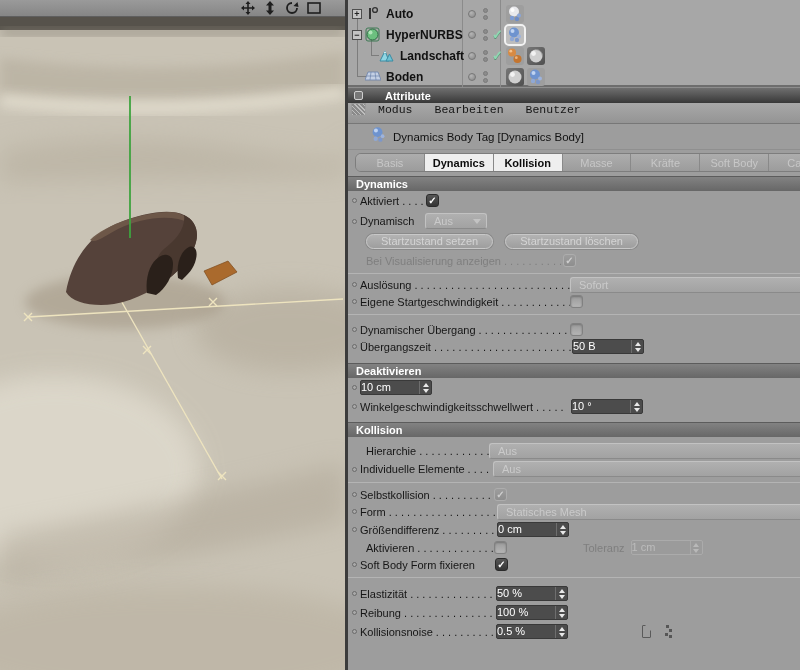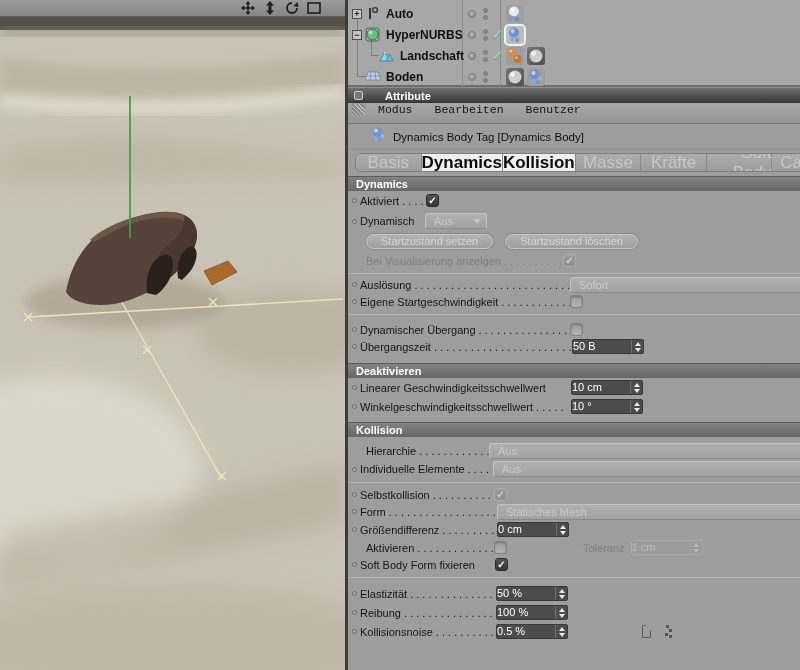--- a/index.html
+++ b/index.html
@@ -43,21 +43,21 @@
   .nav-arrows { position:absolute; right:0; top:0; height:21px; display:flex; align-items:center; gap:9px; }
   .arr { width:0; height:0; border-top:6px solid transparent; border-bottom:6px solid transparent; }
   .arr.back { border-right:10px solid #2d2d2d; }
   .arr.fwd { border-left:10px solid #bdbdbd; }
   .arr.cut { border-right:10px solid #2d2d2d; margin-right:-6px; }
   #obj-line { height:26px; display:flex; align-items:center; padding-left:22px; gap:6px; border-bottom:1px solid #8f8f8f; }
   #obj-line .t { font-size:11.5px; color:#111; }
 
   
   #tabs { display:flex; margin:3px 26px 0 7px; height:19px; border:1px solid #7d7d7d; border-radius:6px; overflow:hidden; background:#a3a3a3; }
-  .tab { flex:1; display:flex; align-items:center; justify-content:center; font-size:17px; color:#c7c7c7; background:linear-gradient(#adadad,#9c9c9c); border-right:1px solid #898989;text-align:right; }
+  .tab { flex:1; display:flex; align-items:center; justify-content:center; font-size:11px; color:#c7c7c7; background:linear-gradient(#adadad,#9c9c9c); border-right:1px solid #898989; }
   .tab:last-child { border-right:none; }
   .tab.active { background:#efefef; color:#0c0c0c; font-weight:bold; }
 
   
   #content { padding-top:0; }
   .sec-head { margin-top:4px; height:15px; background:linear-gradient(#828282,#676767); border-top:1px solid #5c5c5c; color:#fff; font-size:11px; font-weight:bold; line-height:15px; padding-left:8px; }
   .sep { height:1px; background:#7b7b7b; border-bottom:1px solid #b4b4b4; margin-top:4px; }
   .row { display:flex; align-items:center; height:19px; padding-left:4px; }
   .row.h17 { height:17px; } .row.h18 { height:18px; } .row.h22 { height:22px; }
   .row.indent { padding-left:18px; }
@@ -401,21 +401,20 @@
               <i class="up"></i>
               <i class="dn"></i>
             </span>
         </span>
       </div>
 
       <div class="sec-head" style="margin-top:8px">Deaktivieren</div>
 
       <div class="row">
         <span class="circ"></span>
-        <span class="lbl w211">Linearer Geschwindigkeitsschwellwert</span>
         <span class="field">
           <span class="val">10 cm</span>
           <span class="stepper">
               <i class="up"></i>
               <i class="dn"></i>
             </span>
         </span>
       </div>
 
       <div class="row">

